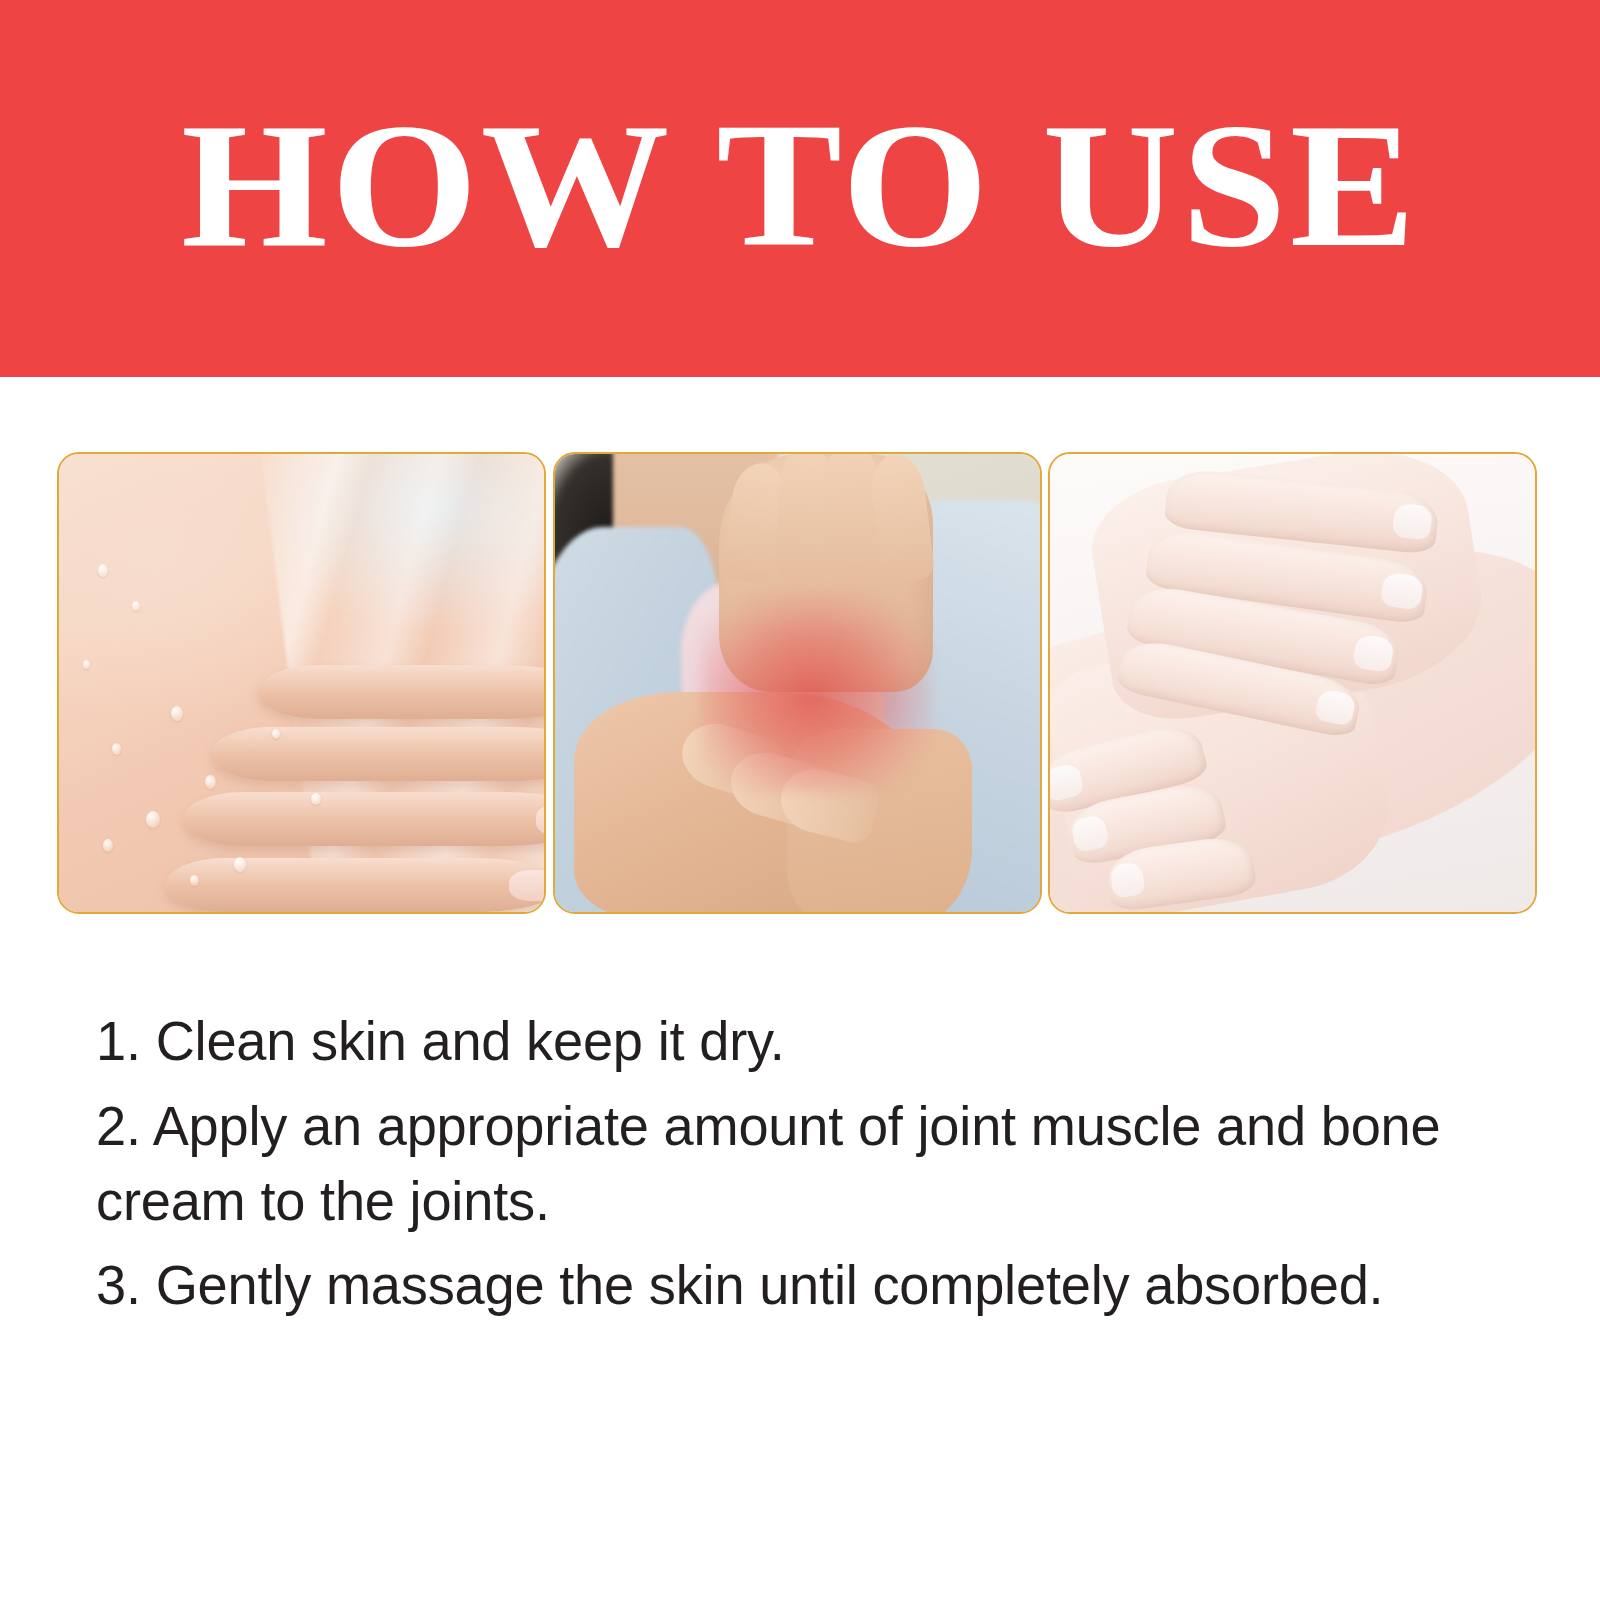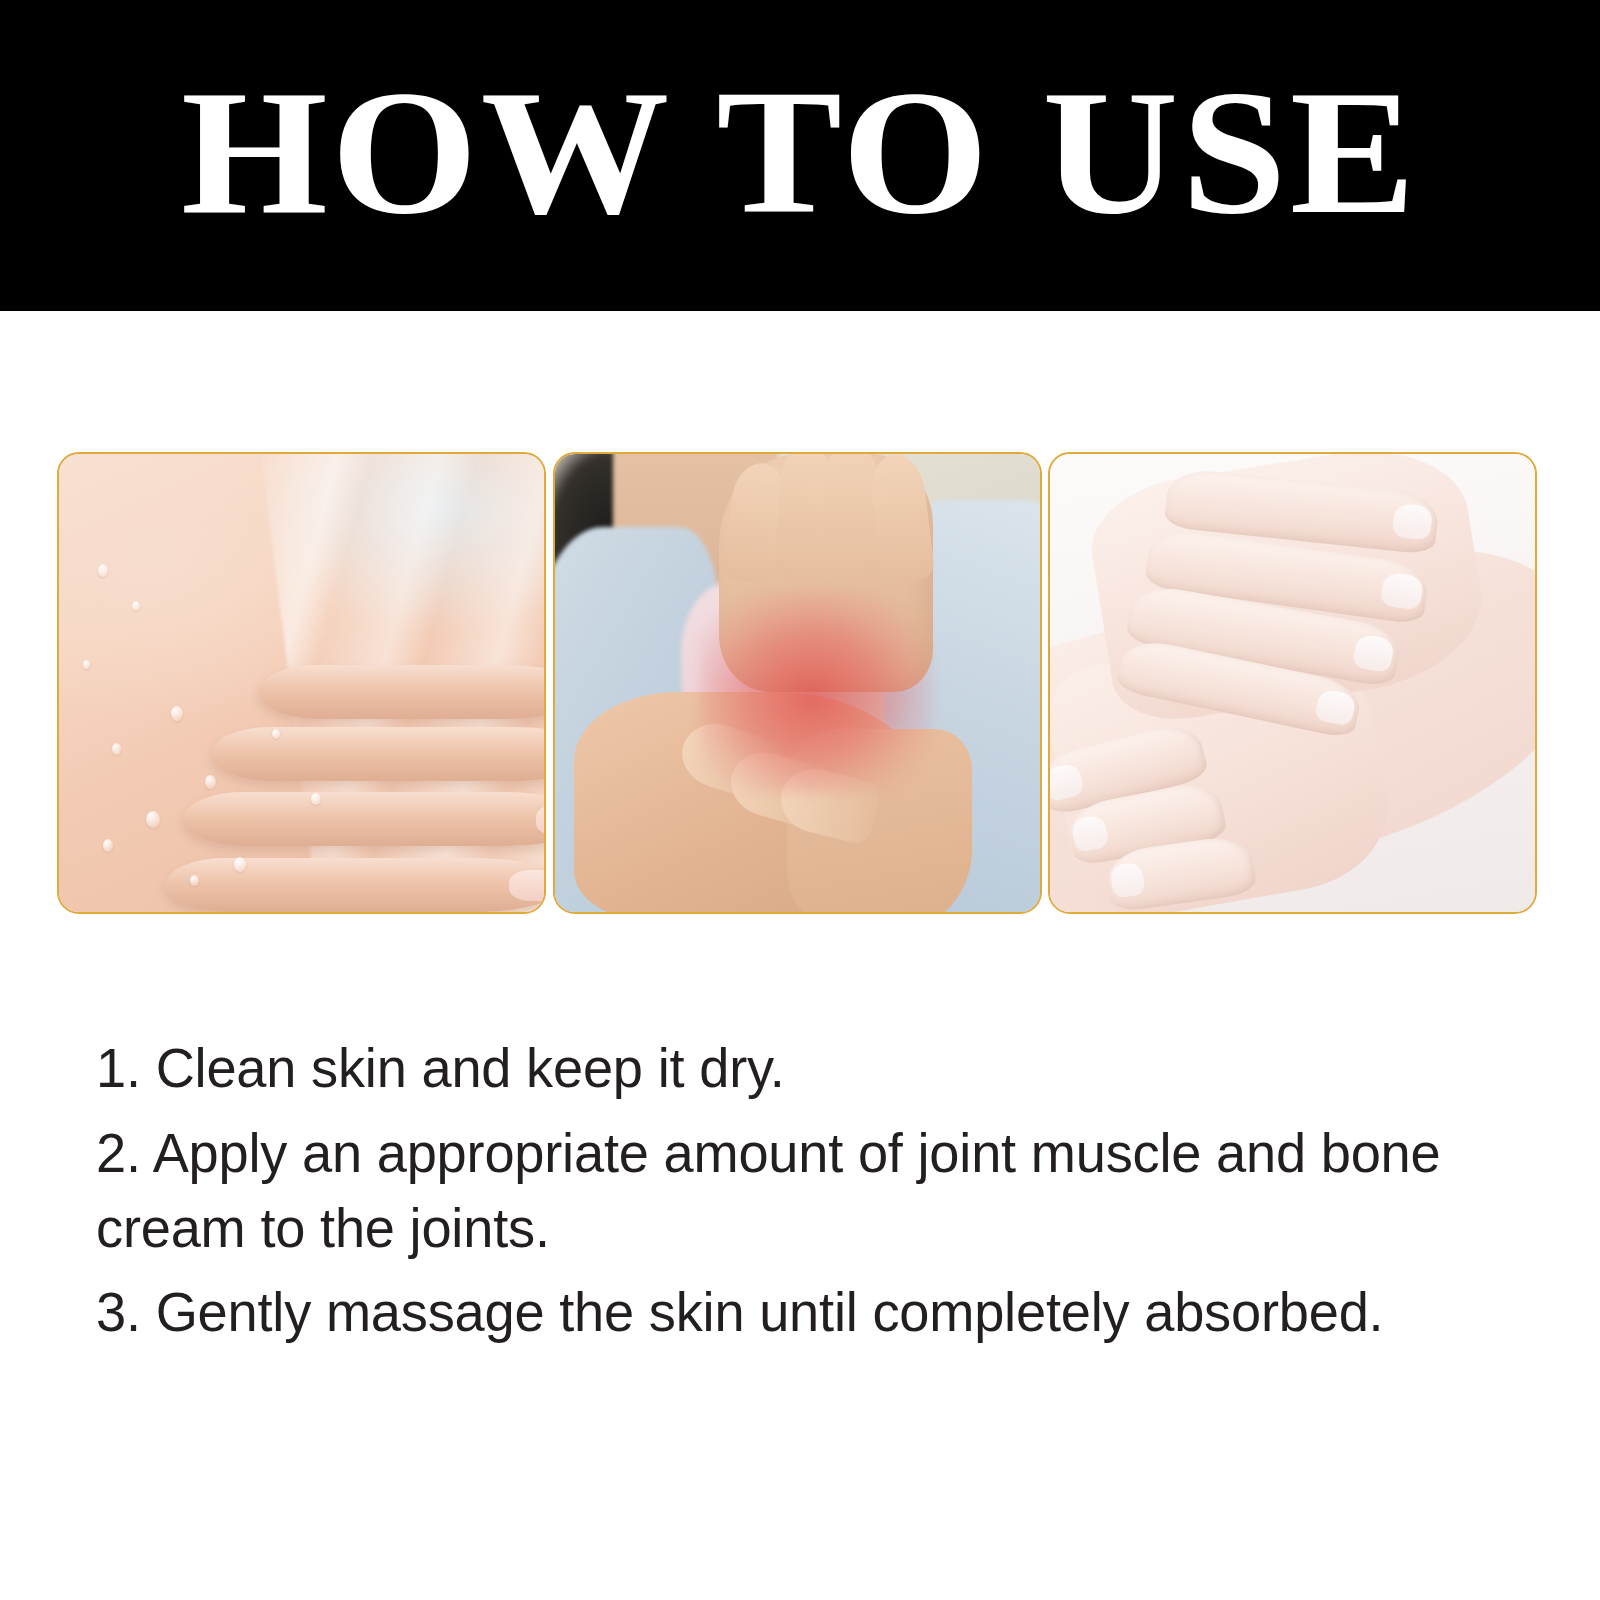--- a/index.html
+++ b/index.html
@@ -20,22 +20,22 @@
     height: 1600px;
     background: #ffffff;
   }
 
   
   .header-band {
     position: absolute;
     left: 0;
     top: 0;
     width: 1600px;
-    height: 311px;
-    background: #000000;
+    height: 377px;
+    background: #ef4444;
     display: flex;
     align-items: center;
     justify-content: center;
   }
   .header-title {
     font-family: "Liberation Serif", "DejaVu Serif", serif;
     font-weight: 700;
     font-size: 178px;
     line-height: 1;
     color: #ffffff;
@@ -269,21 +269,21 @@
   .p3-nail {
     position: absolute;
     border-radius: 42% 42% 34% 34%;
     background: linear-gradient(180deg, #fdfafa 0%, #f7ece9 100%);
   }
 
   
   .instructions {
     position: absolute;
     left: 96px;
-    top: 1031px;
+    top: 1004px;
     width: 1400px;
   }
   .instruction-line {
     font-family: "Liberation Sans", sans-serif;
     font-size: 55px;
     line-height: 1.36;
     color: #231F20;
     letter-spacing: -0.2px;
     margin: 0 0 10px 0;
     transform: scaleX(0.985);

